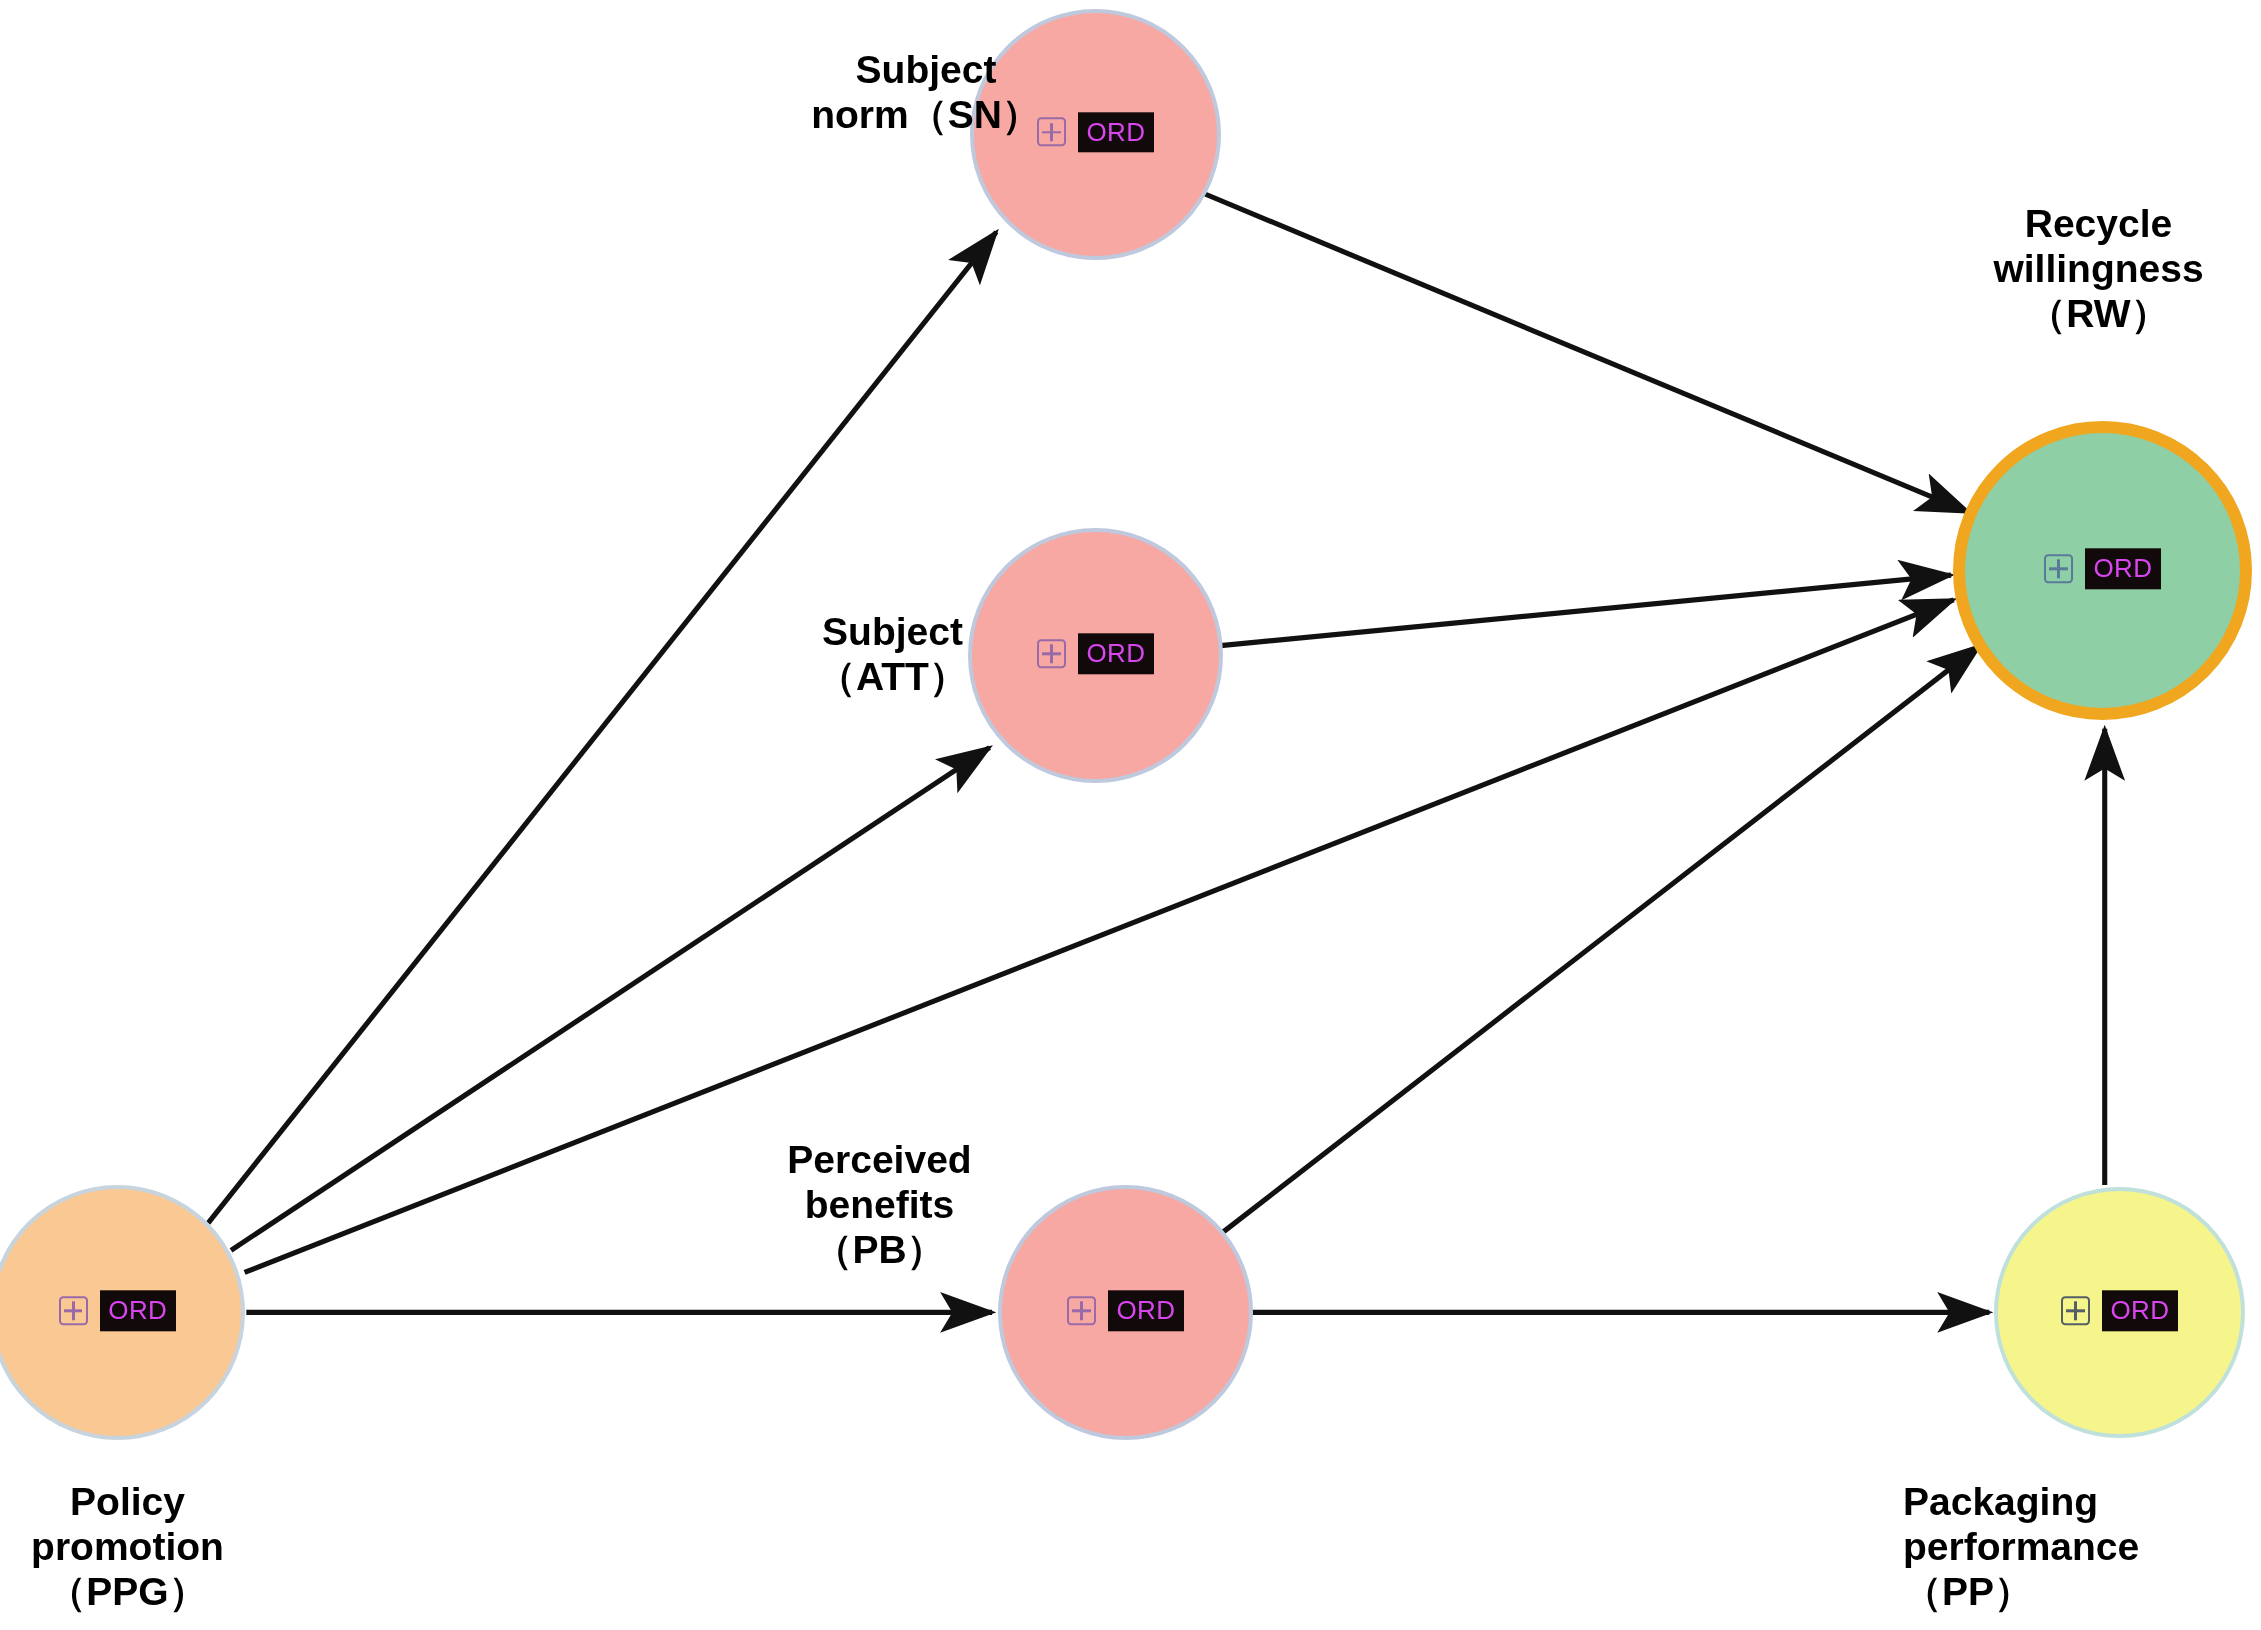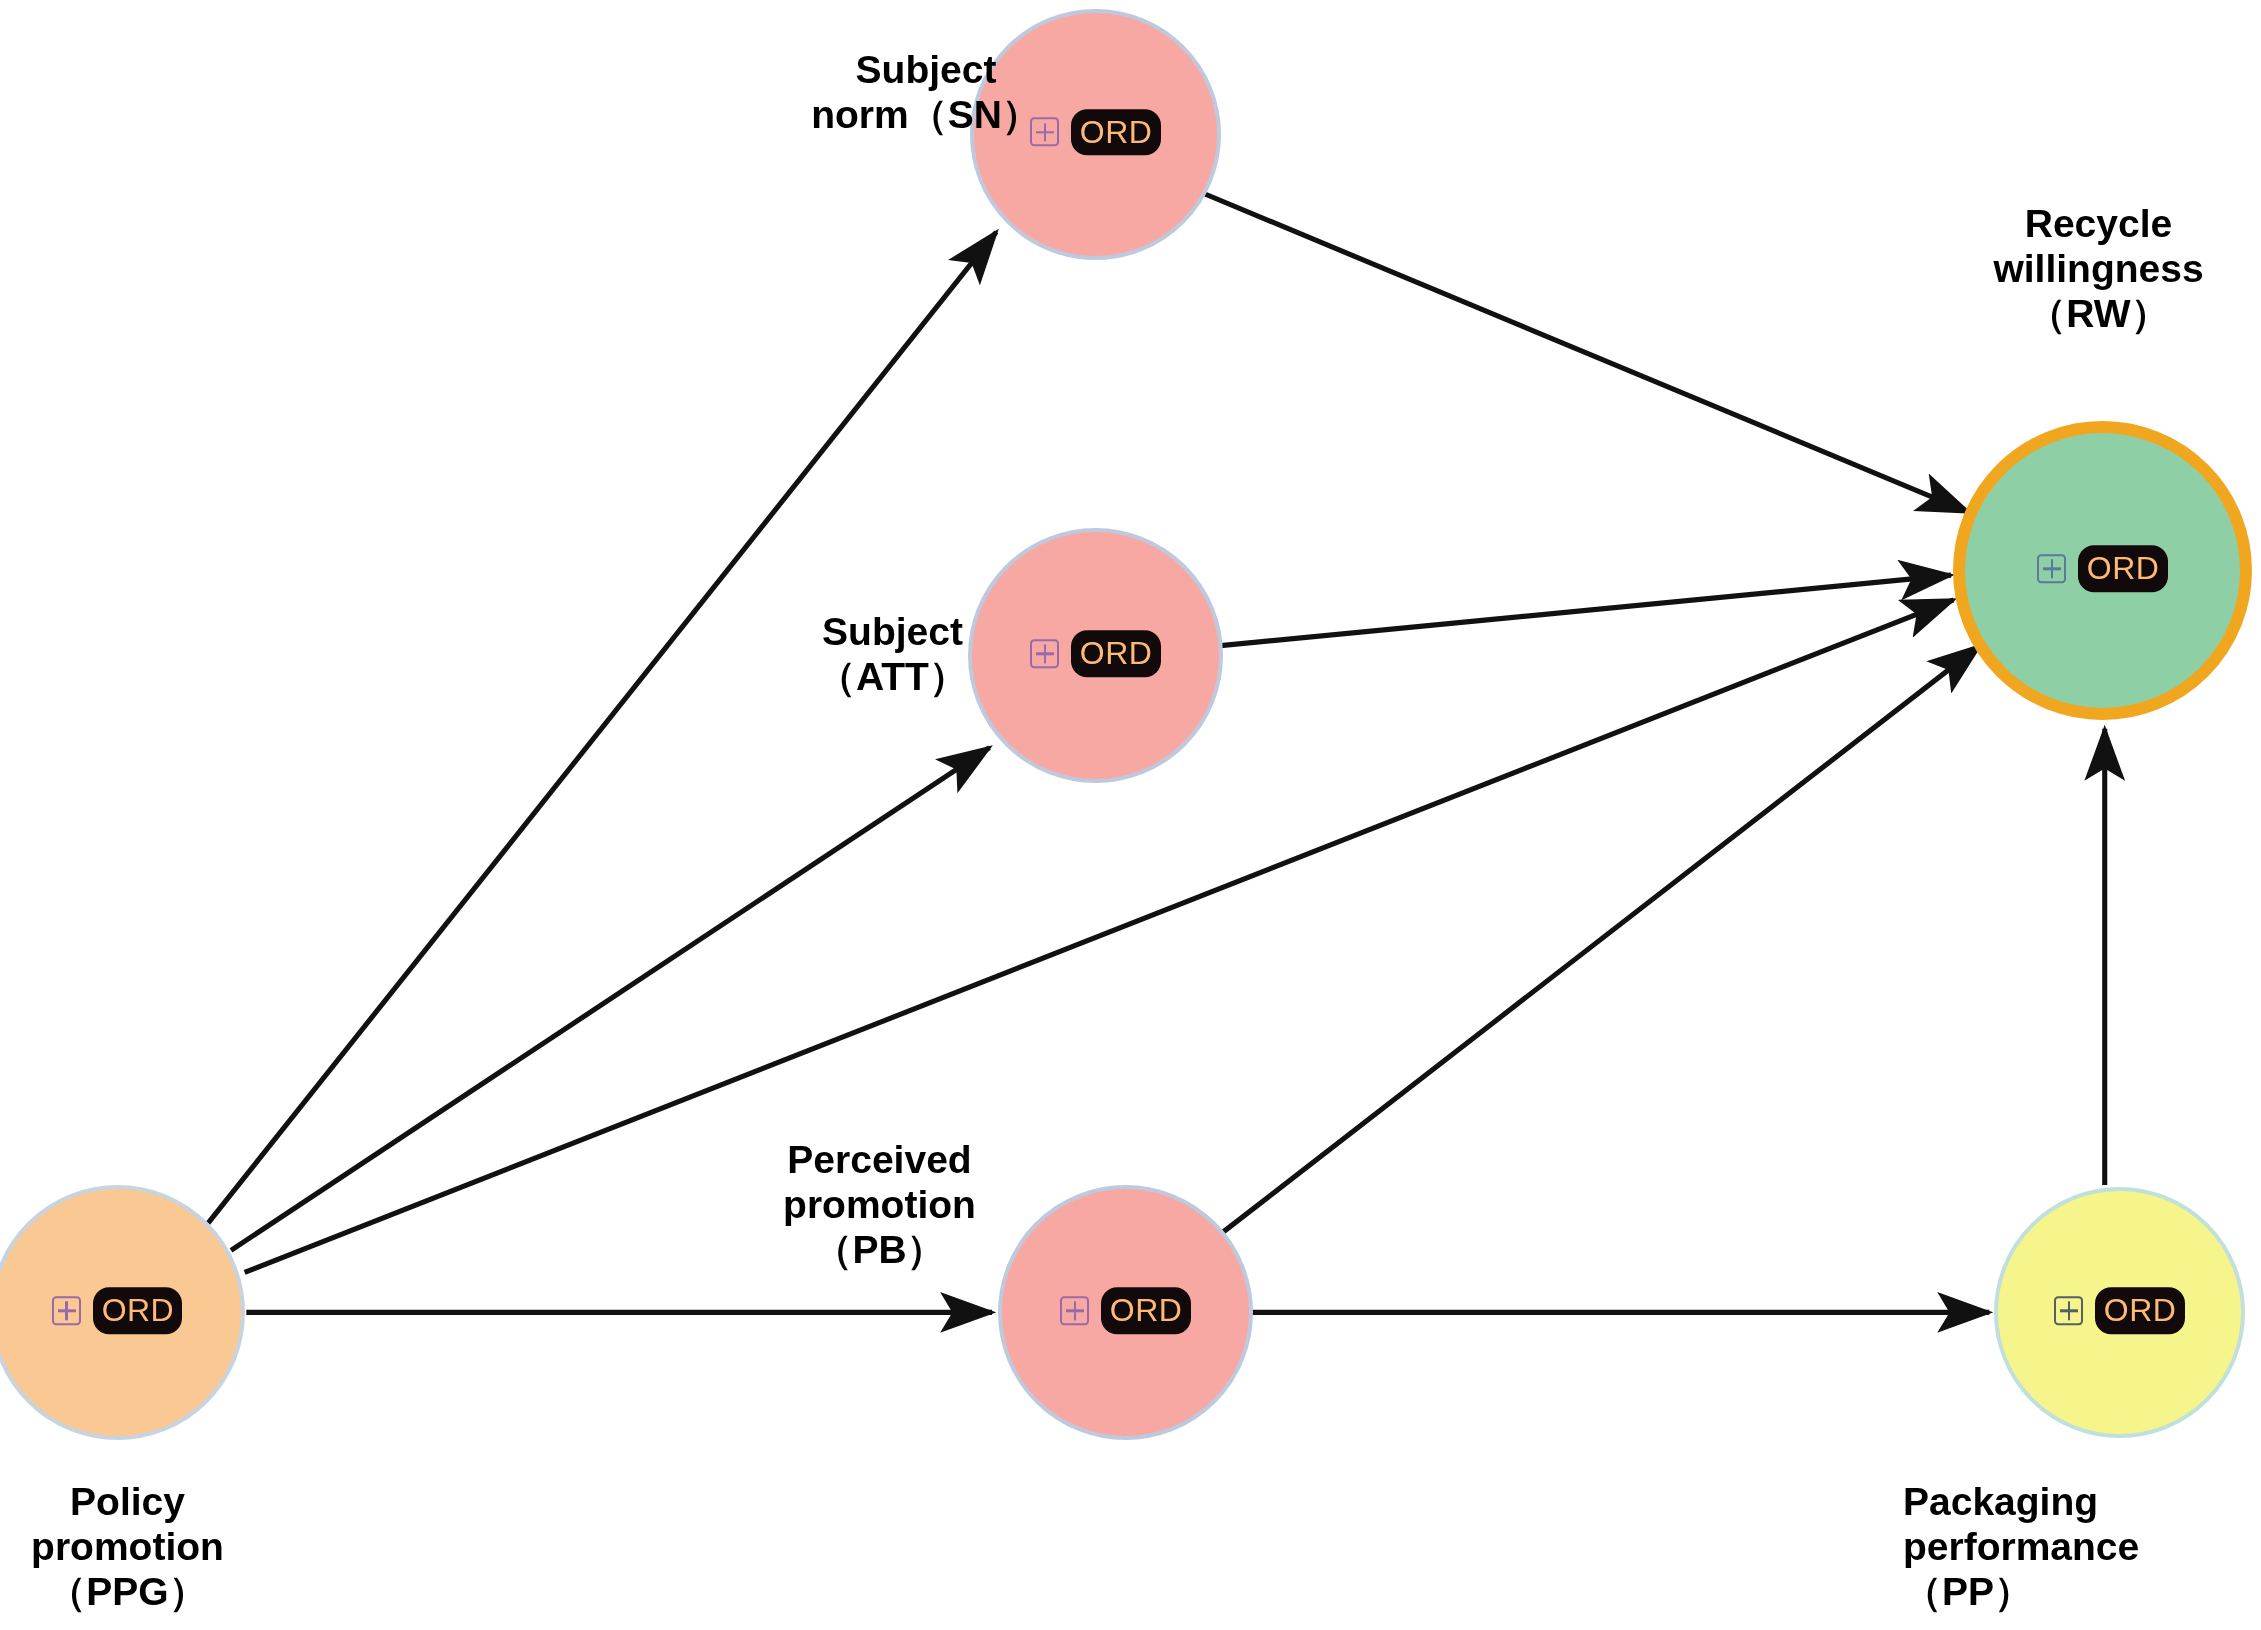--- a/index.html
+++ b/index.html
@@ -78,30 +78,29 @@
   }
   .plus-icon.grey {
     border-color: #555f66;
   }
   .plus-icon.grey::before,
   .plus-icon.grey::after {
     background: #555f66;
   }
   .ord-chip {
     background: #120a0a;
-    color: #fdba74;
+    color: #d946ef;
     font-family: "Liberation Sans", "DejaVu Sans", sans-serif;
-    font-size: 32px;
+    font-size: 26px;
     font-weight: 400;
     letter-spacing: 0.4px;
     line-height: 1;
     padding: 6.8px 8.5px 7.6px 8.5px;
     white-space: nowrap;
     flex: none;
-    border-radius: 16px;
   }
   .label {
     position: absolute;
     font-family: "Liberation Sans", "DejaVu Sans", sans-serif;
     font-weight: bold;
     font-size: 39px;
     line-height: 1.15;
     color: #000000;
     text-align: center;
     white-space: pre-line;
@@ -169,21 +168,21 @@
           <span class="ord-chip">ORD</span>
         </div>
       </div>
     </div>
   <div id="label-layer">
       <div class="label" style="left: 790px; top: 48px; width: 272px; text-align: center;">Subject
 norm（SN）</div>
       <div class="label" style="left: 765px; top: 610px; width: 255px; text-align: center;">Subject
 （ATT）</div>
       <div class="label" style="left: 748px; top: 1138px; width: 263px; text-align: center;">Perceived
-promotion
+benefits
 （PB）</div>
       <div class="label" style="left: 0px; top: 1480px; width: 255px; text-align: center;">Policy
 promotion
 （PPG）</div>
       <div class="label" style="left: 1903px; top: 1480px; width: 357px; text-align: left;">Packaging
 performance
 （PP）</div>
       <div class="label" style="left: 1916px; top: 202px; width: 365px; text-align: center;">Recycle
 willingness
 （RW）</div>

